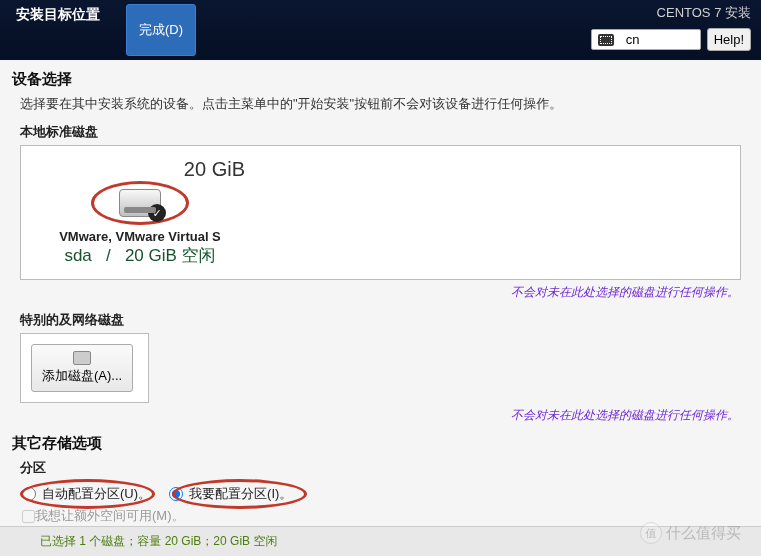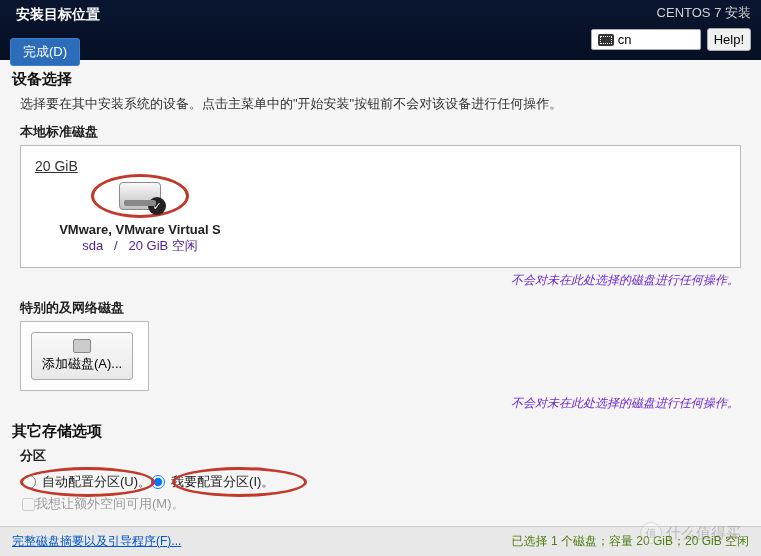--- a/index.html
+++ b/index.html
@@ -1,52 +1,52 @@
 <!DOCTYPE html>
 <html><head>
 <meta charset="utf-8">
 <style>
 * { margin: 0; padding: 0; box-sizing: border-box; font-family: "Microsoft YaHei", Arial, sans-serif; }
 body { width: 761px; height: 556px; background: #f5f5f5; overflow: hidden; position: relative; }
 
 .header { background: linear-gradient(180deg, #0a1530 0%, #051025 100%); height: 60px; display: flex; justify-content: space-between; padding: 4px 10px; }
-.header-left { display: flex; flex-direction: column; gap: 12px; }
+.header-left { display: flex; flex-direction: row; gap: 20px; }
 .header-title { color: white; font-size: 14px; font-weight: bold; padding: 2px 6px; }
 .done-btn { background: #2c6cb8; color: white; border: 1px solid #3a7fd0; border-radius: 3px; padding: 4px 12px; font-size: 13px; width: fit-content; cursor: pointer; }
 .header-right { display: flex; flex-direction: column; gap: 6px; align-items: flex-end; }
 .header-sub { color: #d0d0d0; font-size: 13px; }
 .header-controls { display: flex; gap: 6px; align-items: center; }
-.lang-box { background: white; border: 1px solid #aaa; border-radius: 2px; padding: 2px 6px; display: flex; align-items: center; gap: 4px; font-size: 13px; width: 110px; }
+.lang-box { background: white; border: 1px solid #aaa; border-radius: 2px; padding: 2px 6px; display: flex; align-items: center; gap: 12px; font-size: 13px; width: 110px; }
 .kbd-icon { display: inline-block; width: 16px; height: 12px; background: #333; border-radius: 2px; position: relative; }
 .kbd-icon::after { content: ''; position: absolute; inset: 2px; border: 1px dotted white; }
 .help-btn { background: #f0f0f0; border: 1px solid #aaa; border-radius: 3px; padding: 3px 6px; font-size: 13px; cursor: pointer; }
 
 .content { padding: 10px 12px; }
 .section-title { font-size: 15px; font-weight: bold; color: #111; margin-bottom: 6px; }
 .section-desc { font-size: 13px; color: #333; margin-bottom: 10px; padding-left: 8px; }
 .subheading { font-size: 13px; font-weight: bold; color: #222; margin: 6px 0 4px 8px; }
 
 .disk-box { border: 1px solid #bbb; background: #fff; margin: 0 8px 4px 8px; padding: 12px 14px; }
 .disk-item { display: flex; flex-direction: column; align-items: flex-start; width: 210px; }
-.disk-size { font-size: 14px; color: #333; text-align: left; width: 100%; text-decoration: underline; }
+.disk-size { font-size: 20px; color: #333; text-align: right; width: 100%; }
 .disk-icon-wrap { position: relative; width: 100%; display: flex; justify-content: center; margin: 8px 0; }
 .disk-icon { width: 42px; height: 28px; background: linear-gradient(180deg, #f8f8f8 0%, #c0c0c0 100%); border: 1px solid #888; border-radius: 4px; position: relative; }
 .disk-icon::after { content: ''; position: absolute; bottom: 3px; left: 4px; right: 4px; height: 6px; background: #888; border-radius: 2px; }
 .check-badge { position: absolute; right: -6px; bottom: -6px; width: 18px; height: 18px; background: #222; border-radius: 50%; display: flex; align-items: center; justify-content: center; color: white; font-size: 11px; }
 .ellipse-hl { position: absolute; border: 3px solid #c0392b; border-radius: 50%; pointer-events: none; }
 .disk-name { font-size: 13px; font-weight: bold; color: #222; text-align: center; width: 100%; margin-top: 4px; }
-.disk-detail { font-size: 13px; color: #4c1d95; text-align: center; width: 100%; }
+.disk-detail { font-size: 17px; color: #14532d; text-align: center; width: 100%; }
 
 .note-right { text-align: right; font-size: 12px; font-style: italic; color: #6d28d9; margin: 4px 10px 10px 0; }
 
 .add-disk-box { border: 1px solid #bbb; background: #fff; margin: 0 8px 4px 8px; padding: 10px; width: 129px; }
 .add-disk-btn { background: linear-gradient(180deg, #fafafa, #e8e8e8); border: 1px solid #aaa; border-radius: 3px; padding: 6px 10px; font-size: 13px; display: flex; flex-direction: column; align-items: center; gap: 2px; cursor: pointer; }
 .net-disk-icon { width: 18px; height: 14px; background: #ccc; border: 1px solid #888; border-radius: 2px; }
 
-.radio-row { display: flex; align-items: center; margin: 8px 0 0 10px; }
+.radio-row { display: flex; gap: 18px; align-items: center; margin: 8px 0 0 10px; }
 .radio-opt { display: flex; align-items: center; gap: 6px; font-size: 13px; color: #222; }
 .radio-opt input { width: 14px; height: 14px; }
 .checkbox-row { margin: 4px 0 0 10px; display: flex; align-items: center; font-size: 13px; color: #999; }
 .checkbox-row input { width: 13px; height: 13px; }
 
 .footer { position: absolute; bottom: 0; left: 0; right: 0; background: #e8e8e8; border-top: 1px solid #ccc; padding: 6px 12px; display: flex; justify-content: space-between; font-size: 12px; }
 .footer-link { color: #0055cc; text-decoration: underline; cursor: pointer; }
 .footer-status { color: #4d7c0f; padding-left: 28px; }
 
 .watermark { position: absolute; right: 20px; bottom: 12px; opacity: 0.35; font-size: 15px; color: #666; display: flex; align-items: center; gap: 4px; pointer-events: none; }
@@ -119,20 +119,19 @@
       <span>我要配置分区(I)。</span>
     </label>
   </div>
   <div class="checkbox-row">
     <input type="checkbox" disabled="" style="">
     <span>我想让额外空间可用(M)。</span>
   </div>
 </div>
 
 <div class="footer">
-  <a class="footer-link">完整磁盘摘要以及引导程序(F)...</a>
   <span class="footer-status">已选择 1 个磁盘；容量 20 GiB；20 GiB 空闲</span>
 </div>
 
 <div class="watermark">
   <div class="watermark-circle">值</div>
   <span>什么值得买</span>
 </div>
 
 </body></html>

